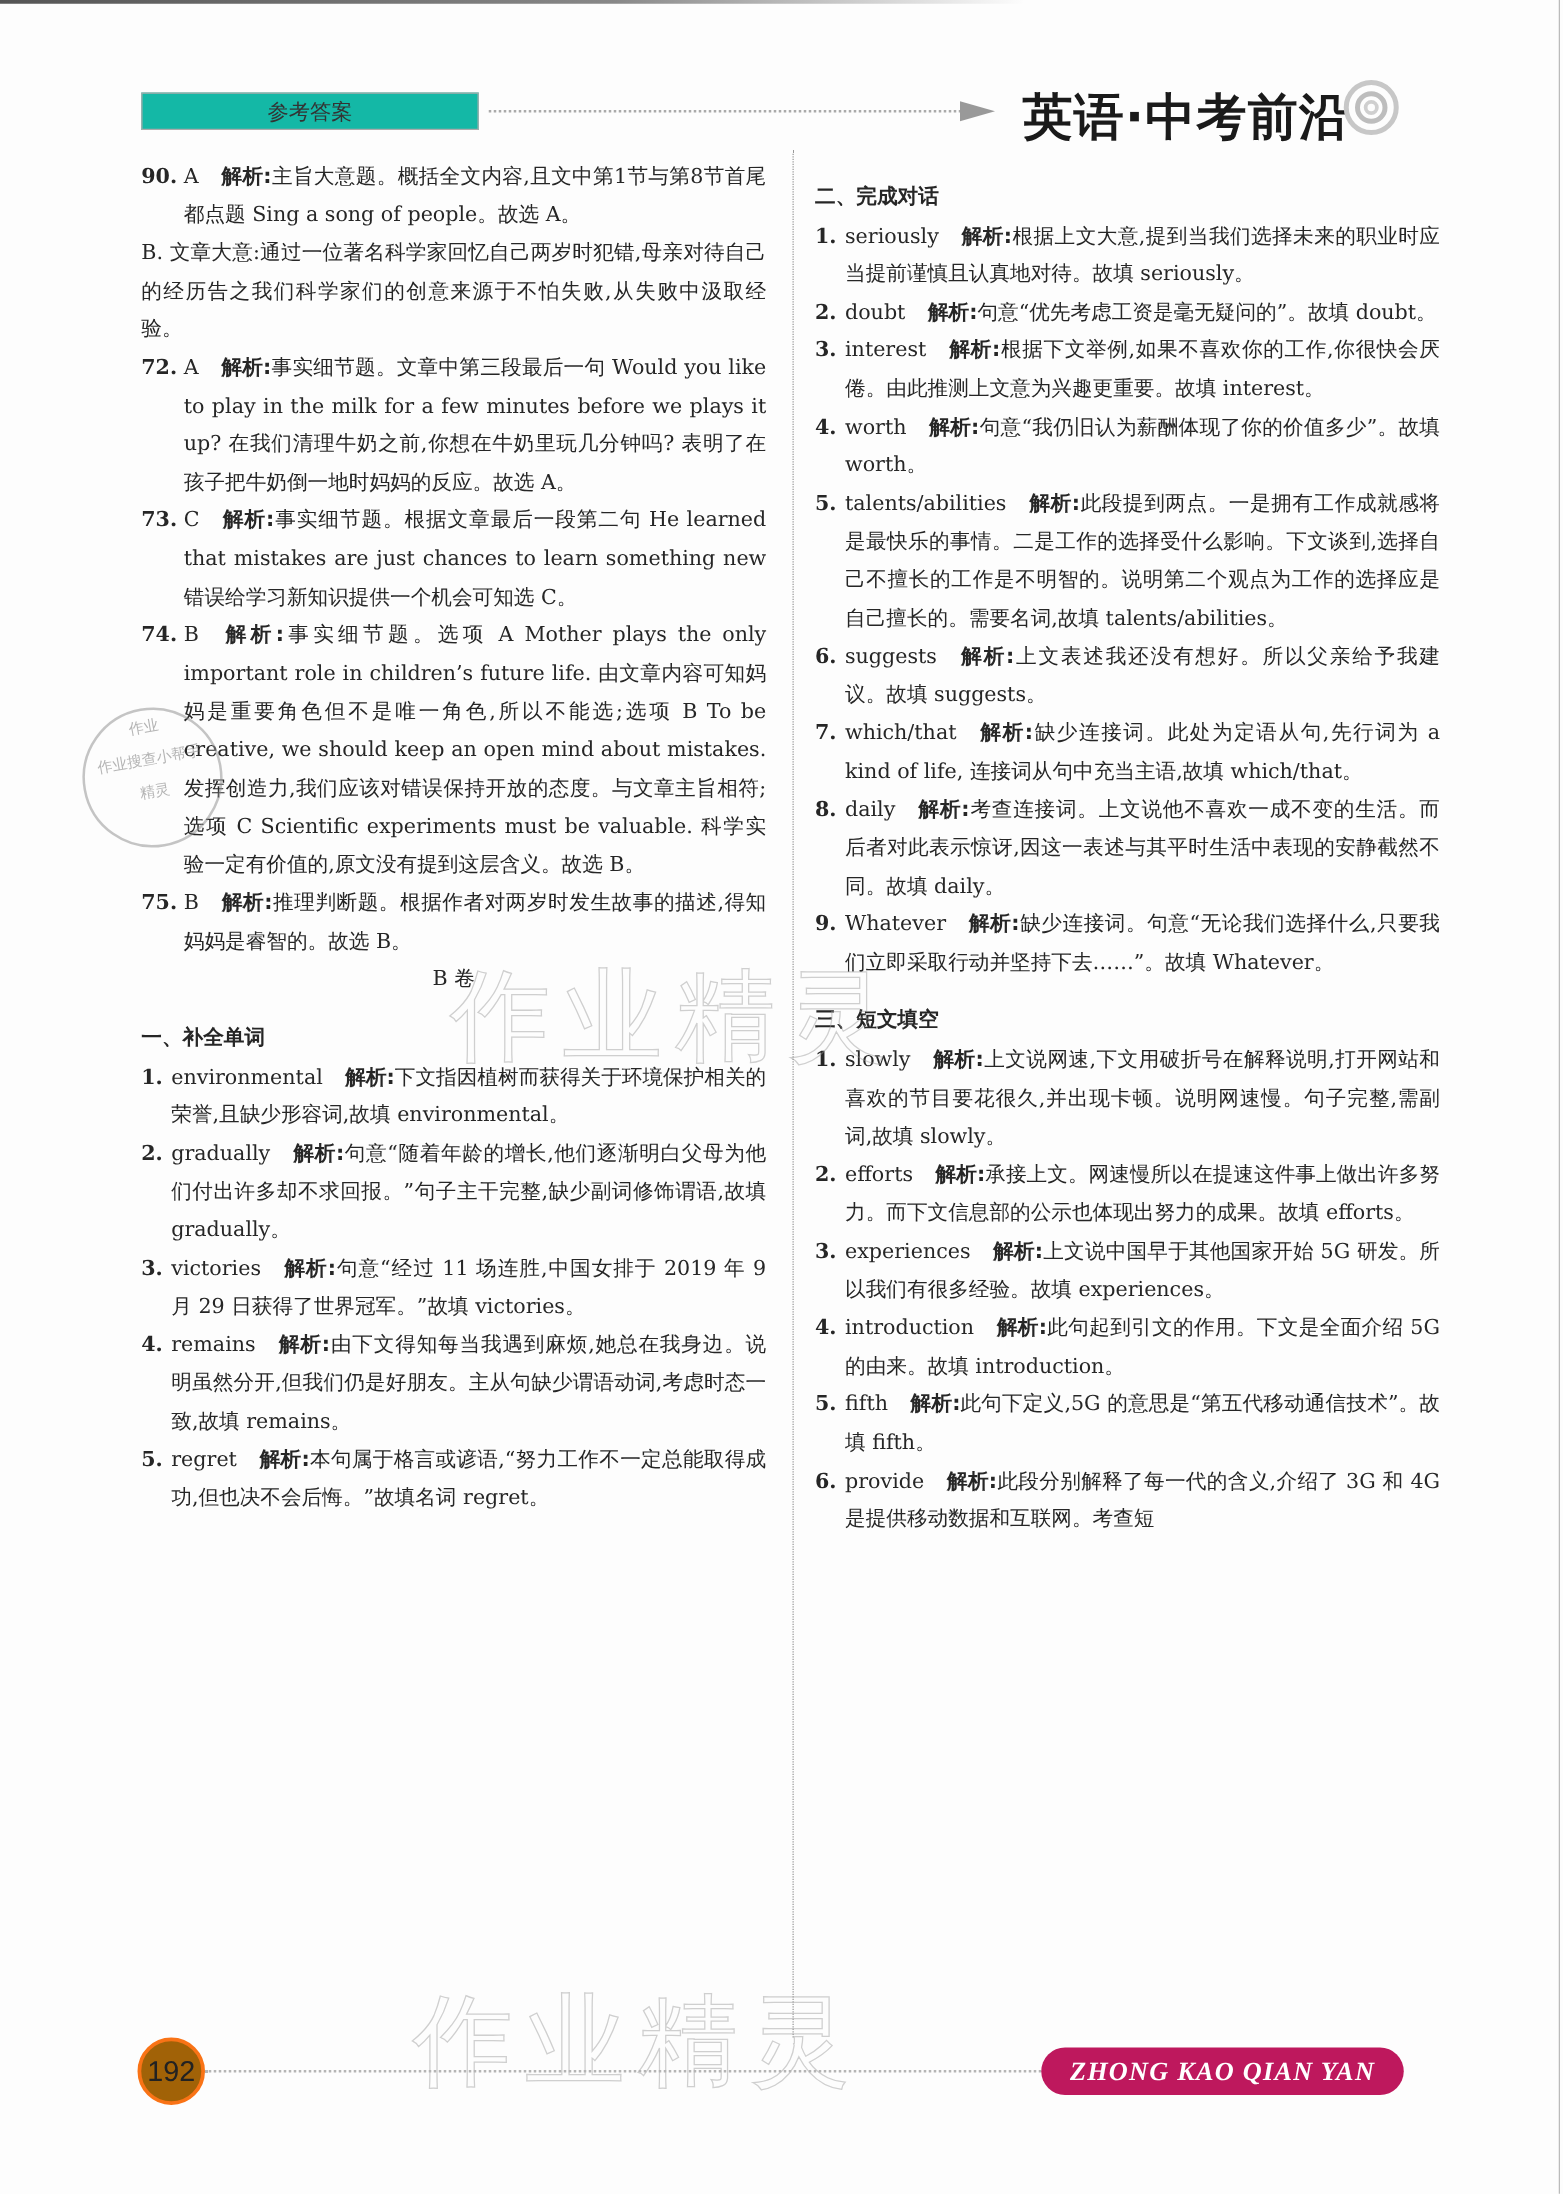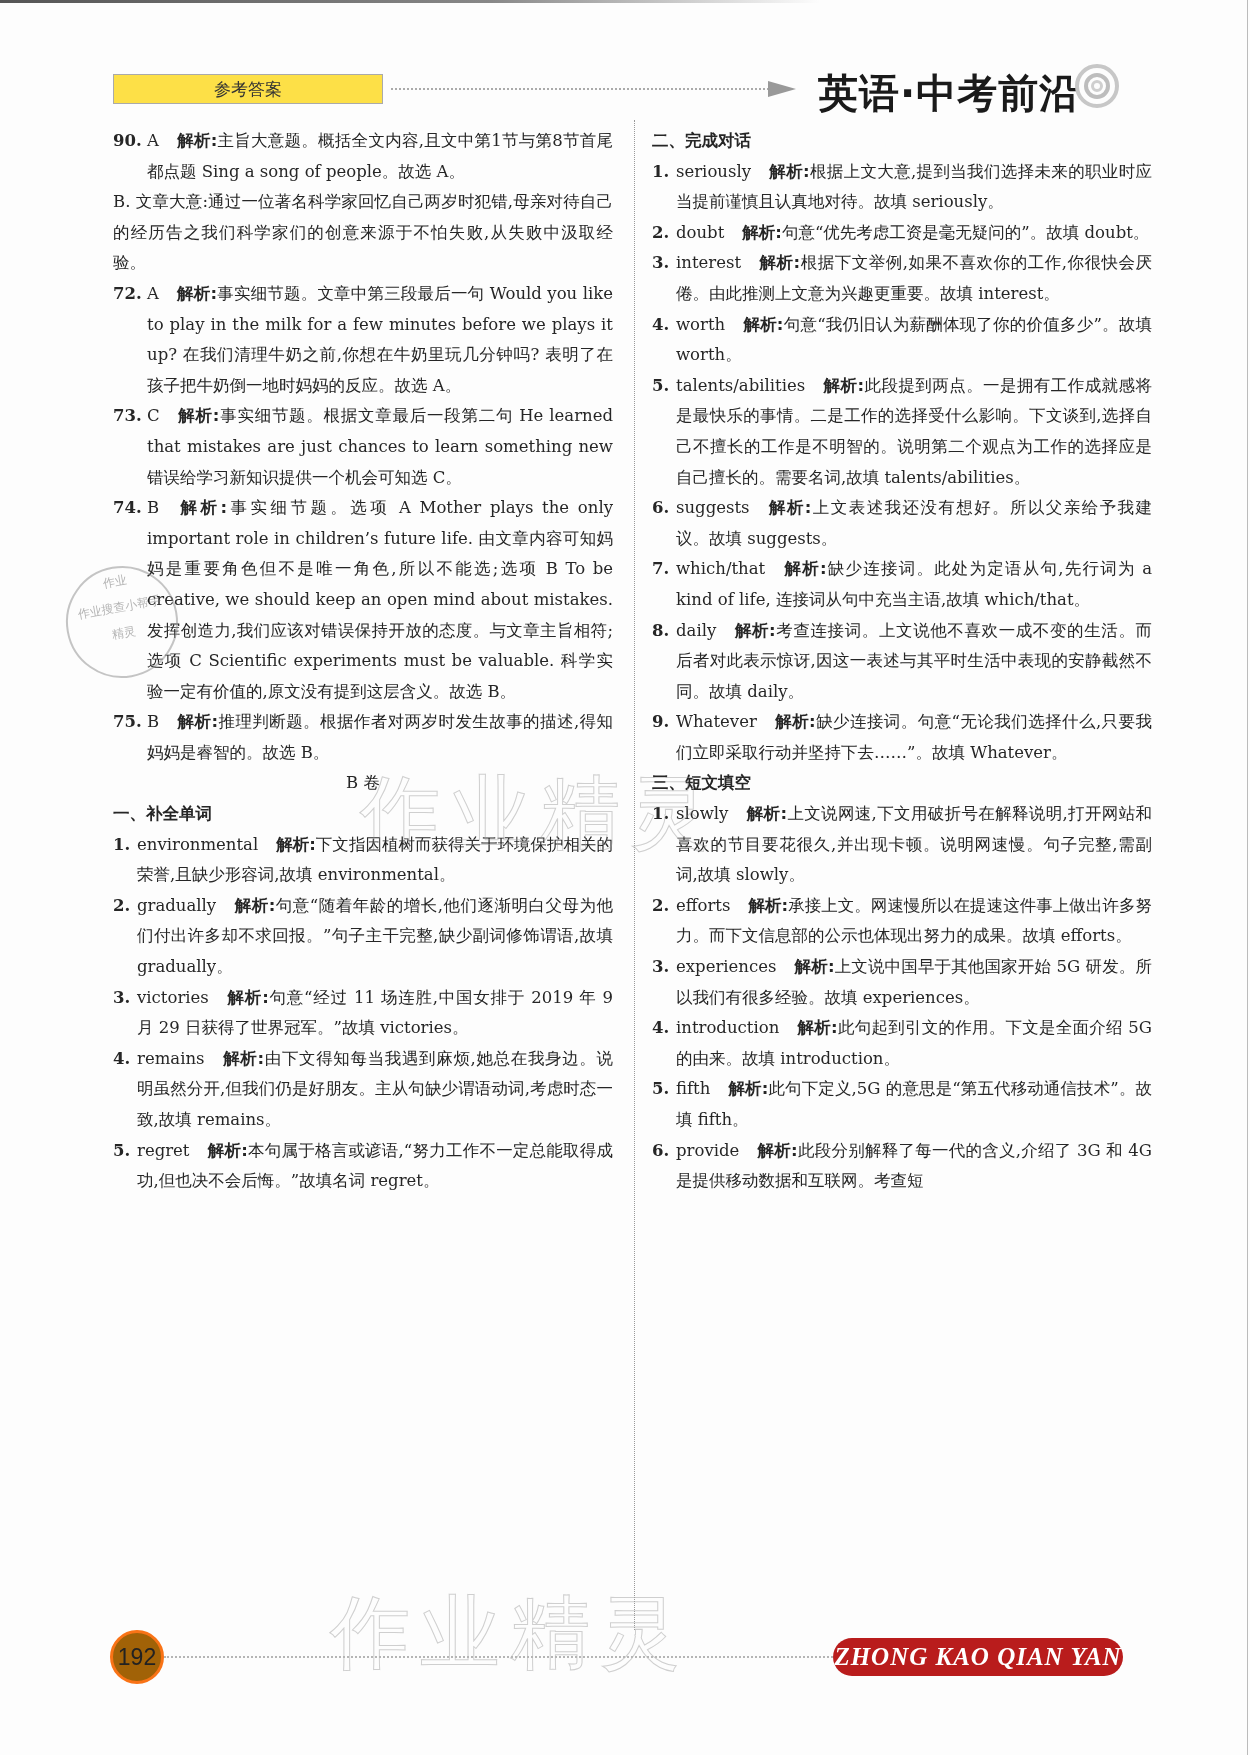--- a/index.html
+++ b/index.html
@@ -7,21 +7,21 @@
     width: 1250px; height: 1755px; background: #fdfdfd; position: relative; overflow: hidden;
     font-family: "DejaVu Serif", "Liberation Serif", serif; color: #262626;
   }
   .top-edge { position: absolute; left: 0; top: 0; width: 820px; height: 3px;
     background: linear-gradient(to right, #555, #888 60%, rgba(200,200,200,0)); }
   .right-edge { position: absolute; right: 2px; top: 0; width: 1px; height: 1755px; background: #bbb; }
 
   
   .header { position: absolute; left: 113px; top: 70px; width: 1020px; height: 46px; }
   .hdr-box { position: absolute; left: 0; top: 4px; width: 268px; height: 28px;
-    border: 1px solid #aaa; background: #fde047; display: flex; align-items: center; justify-content: center;
+    border: 1px solid #aaa; background: #14b8a6; display: flex; align-items: center; justify-content: center;
     font-family: "DejaVu Sans", sans-serif; font-size: 17px; color: #333; }
   .hdr-arrow { position: absolute; left: 278px; top: 18px; width: 390px; height: 0;
     border-top: 2px dotted #aaa; }
   .hdr-arrowhead { position: absolute; left: 655px; top: 11px; width: 0; height: 0;
     border-left: 28px solid #999; border-top: 8px solid transparent; border-bottom: 8px solid transparent; }
   .hdr-title { position: absolute; left: 705px; top: -4px; font-family: "DejaVu Sans", sans-serif;
     font-weight: bold; font-size: 40px; color: #1a1a1a; letter-spacing: 1px; }
   .hdr-rings { position: absolute; left: 962px; top: -6px; width: 44px; height: 44px; border-radius: 50%;
     border: 4px solid #c7c7c7; box-sizing: border-box; }
   .hdr-rings::before { content: ""; position: absolute; left: 5px; top: 5px; width: 26px; height: 26px;
@@ -36,30 +36,30 @@
   .divider { position: absolute; left: 634px; top: 120px; width: 0; height: 1510px;
     border-left: 1px dotted #999; }
 
   .item { position: relative; padding-left: 34px; text-align: justify; }
   .item.narrow { padding-left: 24px; }
   .item .num { position: absolute; left: 0; top: 0; font-weight: bold; }
   .item .ans { margin-right: 18px; }
   .item .jx { font-family: "DejaVu Sans", sans-serif; font-weight: bold; }
   .para { text-align: justify; }
   .center-title { text-align: center; }
-  .section { font-family: Liberation Serif, serif; font-weight: bold; }
+  .section { font-family: Liberation Mono, monospace; font-weight: bold; margin-top: 17px; }
 
   
   .page-num { position: absolute; left: 110px; top: 1630px; width: 54px; height: 54px; border-radius: 50%;
     border: 3px solid #f97316; background: #a16207; display: flex; align-items: center; justify-content: center;
     font-family: "Liberation Sans", sans-serif; font-size: 23px; color: #222; box-sizing: border-box; }
   .footer-line { position: absolute; left: 164px; top: 1656px; width: 880px; height: 0; border-top: 2px dotted #b5b5b5; }
   .footer-badge { position: absolute; left: 833px; top: 1638px; width: 290px; height: 38px; border-radius: 19px;
-    background: #b91c1c; display: flex; align-items: center; justify-content: center;
-    font-family: "Liberation Serif", serif; font-style: italic; font-weight: bold; font-size: 25px; color: #fff;
+    background: #be185d; display: flex; align-items: center; justify-content: center;
+    font-family: "Liberation Serif", serif; font-style: italic; font-weight: bold; font-size: 21px; color: #fff;
     letter-spacing: 1px; }
 
   
   .stamp { position: absolute; left: 66px; top: 566px; width: 108px; height: 108px; border-radius: 50%;
     border: 2px solid rgba(140,140,140,0.5); color: rgba(120,120,120,0.55);
     font-family: "DejaVu Sans", sans-serif; font-size: 12px; text-align: center; line-height: 26px; transform: rotate(-10deg); }
   .wm { position: absolute; font-family: "DejaVu Sans", sans-serif; color: transparent;
     -webkit-text-stroke: 1px rgba(150,150,150,0.45); font-size: 80px; letter-spacing: 10px; }
 </style>
 </head>

